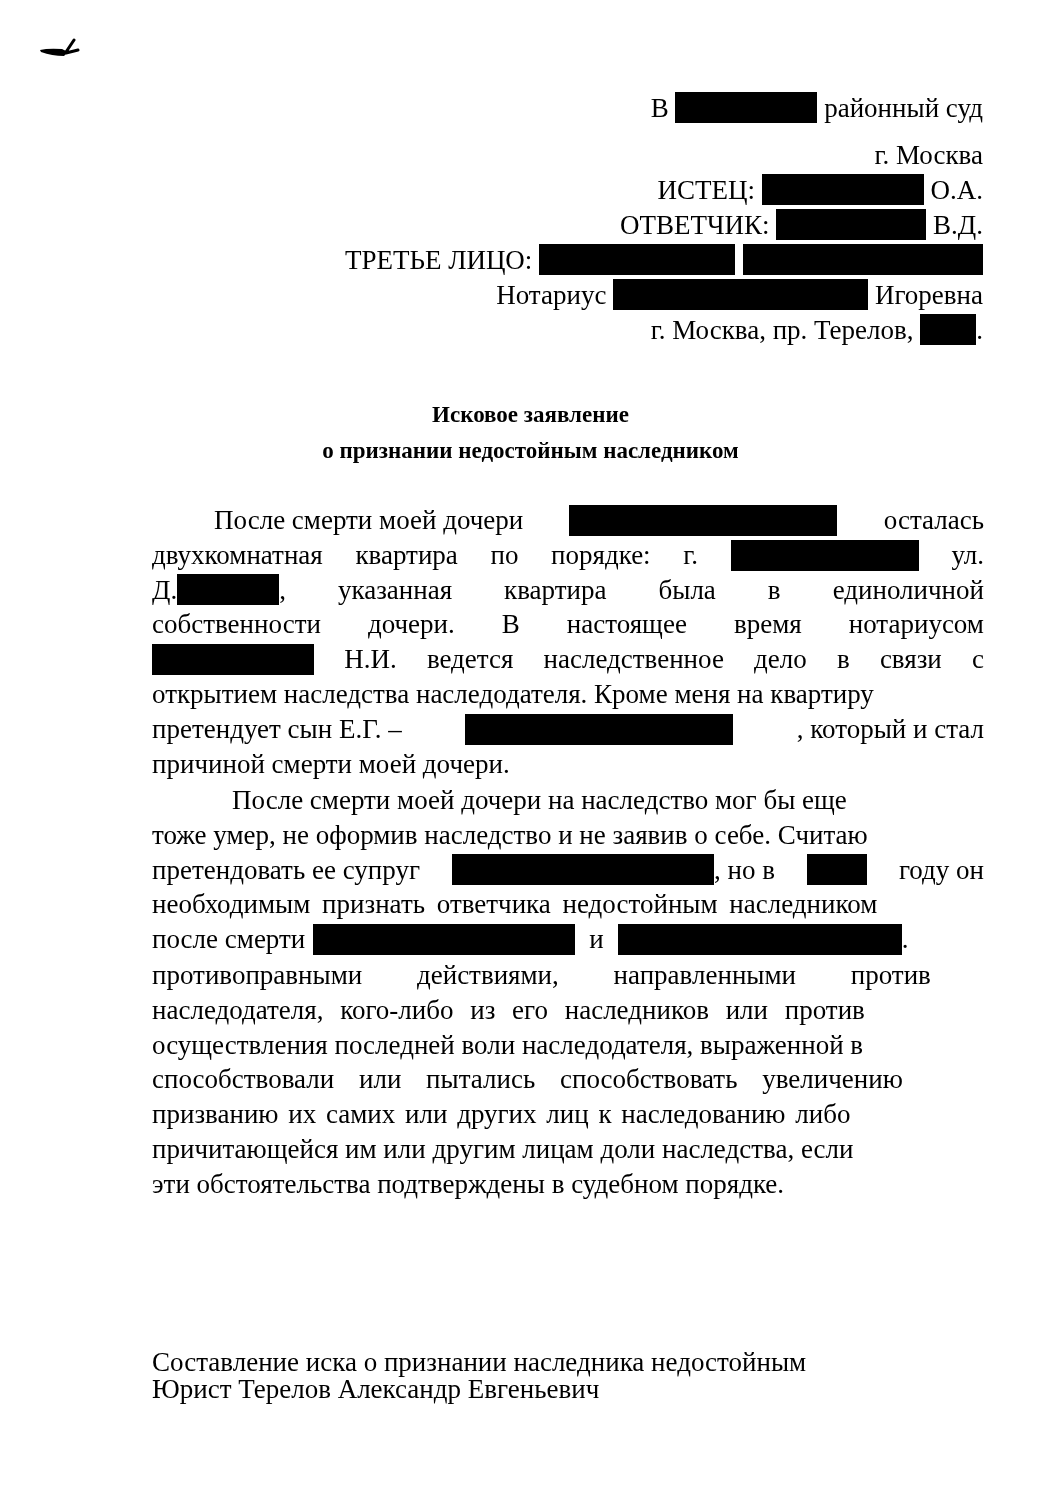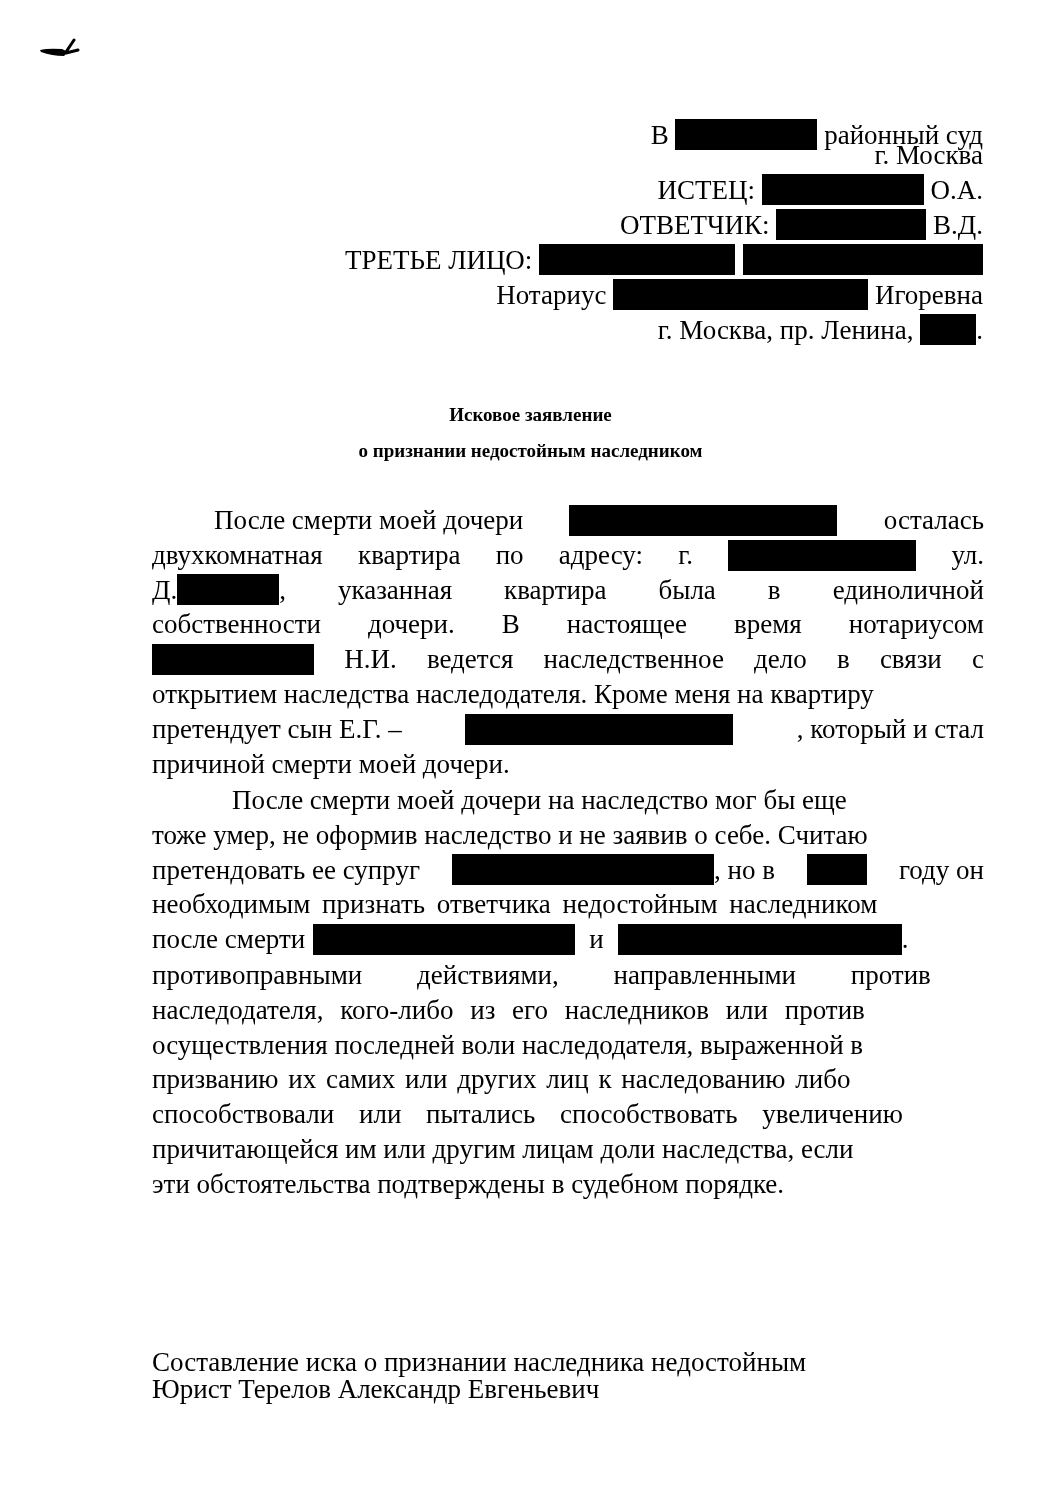--- a/index.html
+++ b/index.html
@@ -4,39 +4,39 @@
   <style>
     html, body { margin: 0; padding: 0; background: #ffffff; }
     body {
       width: 1061px; height: 1500px; position: relative; overflow: hidden;
       font-family: "Liberation Serif", "DejaVu Serif", serif;
       color: #000; font-size: 27px;
     }
     .mark { position: absolute; left: 38px; top: 38px; width: 46px; height: 22px; }
     .r { display: inline-block; background: #000; height: 31px; vertical-align: -6px; }
     .hline { position: absolute; right: 78px; white-space: nowrap; line-height: 34px; text-align: right; }
-    .title { position: absolute; left: 0; width: 1061px; text-align: center; font-weight: bold; font-size: 19px; line-height: 36px; }
+    .title { position: absolute; left: 0; width: 1061px; text-align: center; font-weight: bold; font-size: 23px; line-height: 36px; }
     .body { position: absolute; left: 152px; width: 832px; }
     .ln { height: 34.8px; line-height: 34.8px; white-space: nowrap; display: flex; justify-content: space-between; align-items: center; }
     .ln.left { justify-content: flex-start; }
     .ln .rb { display: inline-block; background: #000; height: 31px; }
     .ind { padding-left: 62px; }
     .ind2 { padding-left: 80px; }
     .ind3 { padding-left: 74px; }
     .sig { position: absolute; left: 152px; line-height: 36px; white-space: nowrap; }
   </style>
 </head>
 <body>
 
 <svg class="mark" viewBox="0 0 46 22">
   <path d="M2 12 Q10 10 24 11 L30 14 L26 18 Q14 18 3 14 Z" fill="#000"></path>
   <path d="M28 14 L36 2 M28 15 L40 12" stroke="#000" stroke-width="3" fill="none" stroke-linecap="round"></path>
 </svg>
 
-<div class="hline" style="top:118px;">
+<div class="hline" style="top:91px;">
   <span>В</span>
   <span class="r" style="width:142px;"></span>
   <span>районный суд</span>
 </div>
 <div class="hline" style="top:138px;">г. Москва</div>
 <div class="hline" style="top:173px;">
   <span>ИСТЕЦ:</span>
   <span class="r" style="width:162px;"></span>
   <span>О.А.</span>
 </div>
@@ -48,38 +48,38 @@
 <div class="hline" style="top:243px;">
   <span>ТРЕТЬЕ ЛИЦО:</span>
   <span class="r" style="width:196px;"></span><span class="r" style="width:240px; margin-left:8px;"></span>
 </div>
 <div class="hline" style="top:278px;">
   <span>Нотариус</span>
   <span class="r" style="width:255px;"></span>
   <span>Игоревна</span>
 </div>
 <div class="hline" style="top:313px;">
-  <span>г. Москва, пр. Ленина,</span>
+  <span>г. Москва, пр. Терелов,</span>
   <span class="r" style="width:56px;"></span><span>.</span>
 </div>
 
 <div class="title" style="top:397px;">Исковое заявление</div>
 <div class="title" style="top:433px;">о признании недостойным наследником</div>
 
 <div class="body" style="top:503px;">
   <div class="ln ind">
     <span>После смерти моей дочери</span>
     <span class="rb" style="width:268px;"></span>
     <span>осталась</span>
   </div>
   <div class="ln">
     <span>двухкомнатная</span>
     <span>квартира</span>
     <span>по</span>
-    <span>адресу:</span>
+    <span>порядке:</span>
     <span>г.</span>
     <span class="rb" style="width:188px;"></span>
     <span>ул.</span>
   </div>
   <div class="ln">
     <span><span>Д.</span><span class="rb" style="width:102px; vertical-align:-6px;"></span><span>,</span></span>
     <span>указанная</span>
     <span>квартира</span>
     <span>была</span>
     <span>в</span>
@@ -128,20 +128,20 @@
     <span style="margin:0 14px;">и</span>
     <span class="rb" style="width:284px;"></span>
     <span>.</span>
   </div>
 </div>
 
 <div class="body" style="top:958px;">
   <div class="ln left" style="word-spacing:48px;">противоправными действиями, направленными против</div>
   <div class="ln left" style="word-spacing:10px;">наследодателя, кого-либо из его наследников или против</div>
   <div class="ln left">осуществления последней воли наследодателя, выраженной в</div>
+  <div class="ln left" style="word-spacing:18px;">способствовали или пытались способствовать увеличению</div>
   <div class="ln left" style="word-spacing:3px;">призванию их самих или других лиц к наследованию либо</div>
-  <div class="ln left" style="word-spacing:18px;">способствовали или пытались способствовать увеличению</div>
   <div class="ln left">причитающейся им или другим лицам доли наследства, если</div>
   <div class="ln left">эти обстоятельства подтверждены в судебном порядке.</div>
 </div>
 
 <div class="sig" style="top:1348px;margin-top:23px;">Юрист Терелов Александр Евгеньевич</div>
 <div class="sig" style="top:1344px;">Составление иска о признании наследника недостойным</div>
 
 </body></html>

